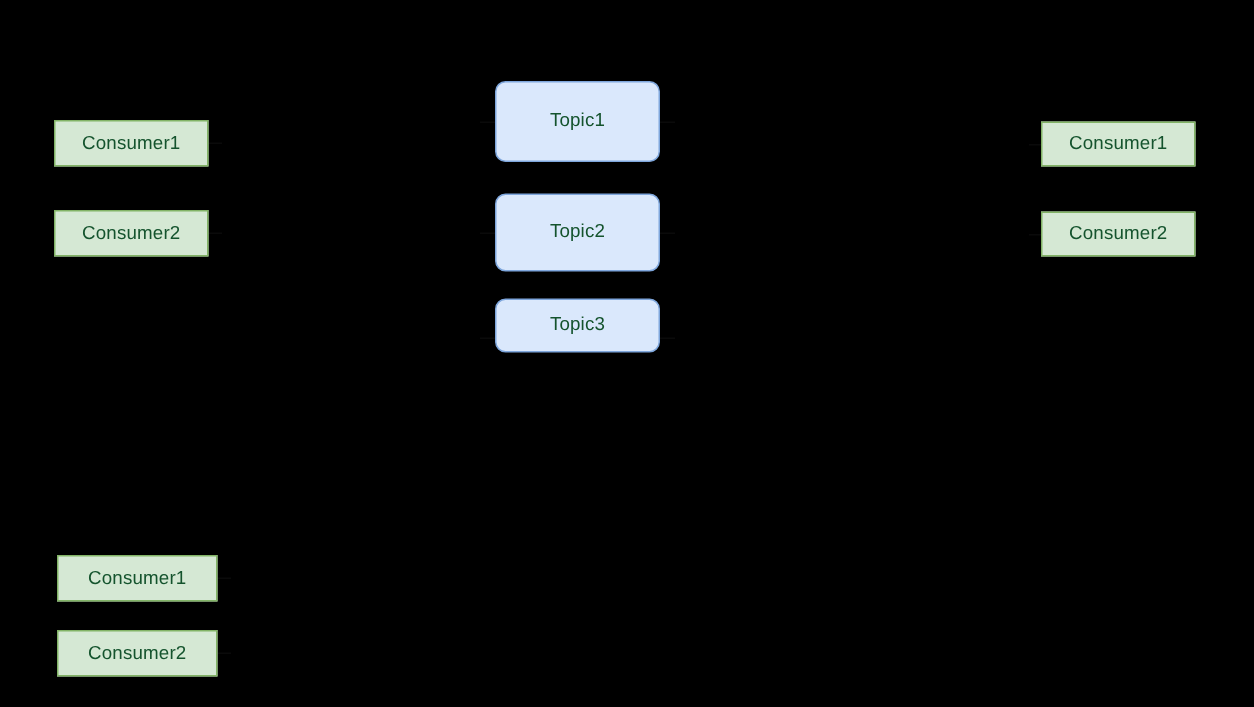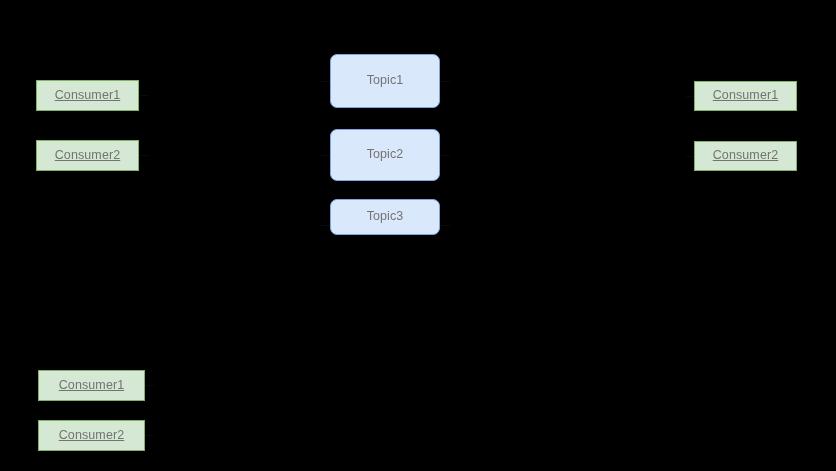--- a/index.html
+++ b/index.html
@@ -17,29 +17,28 @@
   }
   .node {
     position: absolute;
     box-sizing: border-box;
     display: flex;
     align-items: center;
     justify-content: center;
     text-align: center;
     font-size: 12.5px;
     line-height: 1.1;
-    color: #737373;
+    color: #14532d;
     letter-spacing: 0.1px;
     -webkit-font-smoothing: antialiased;
   }
   .node-consumer {
     background: #d5e8d4;
     border: 1.2px solid #82b366;
     border-radius: 0;
-    text-decoration: underline;
   }
   .node-topic {
     background: #dae8fc;
     border: 1.2px solid #7ea6dc;
     border-radius: 7px;
   }
   
   .edge {
     position: absolute;
     background: #0a0a0a;

